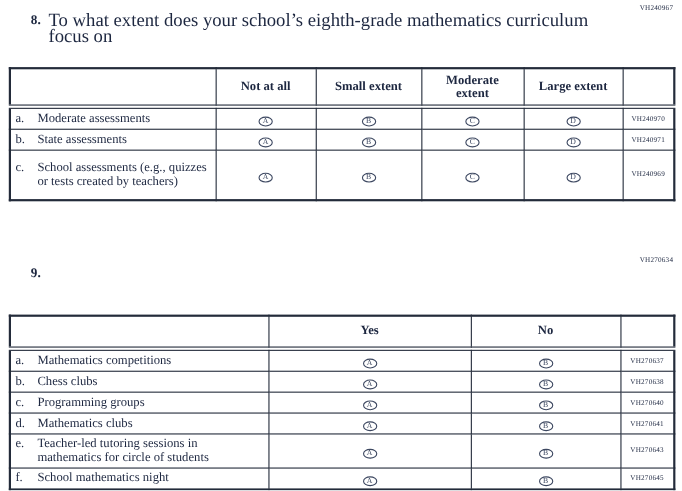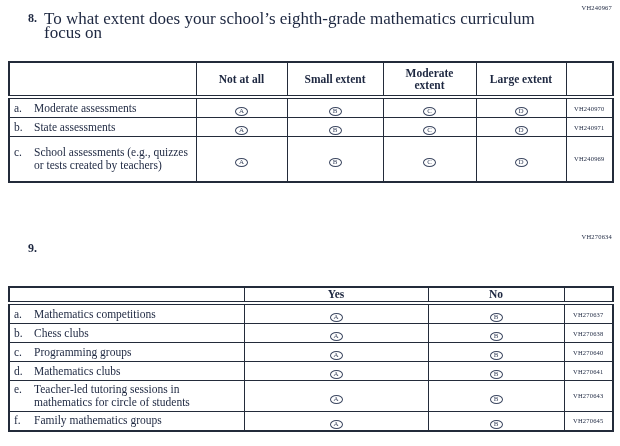--- a/index.html
+++ b/index.html
@@ -38,21 +38,21 @@
   .bubble {
     display:inline-flex; align-items:center; justify-content:center;
     width:13px; height:9px; border:1px solid #3c4760; border-radius:50%;
     font-size:7px; line-height:7px; color:#3c4760; cursor:pointer;
     font-family:"Liberation Serif", serif;
   }
   td.code { font-size:6.5px; text-align:center; letter-spacing:.2px; padding:0 1px; }
   
   .t1 thead tr { height:35px; }
   .t1 .r-a { height:19px; } .t1 .r-b { height:18px; } .t1 .r-c { height:45px; }
-  .t2 thead tr { height:16px; }
+  .t2 thead tr { height:30px; }
   .t2 tbody tr { height:18px; }
   .t2 .r-e { height:27px; }
 </style>
 </head>
 <body>
 
 <div class="page">
 
   <div class="vcode q8-code">VH240967</div>
 
@@ -199,21 +199,21 @@
             </span>
           </td>
         <td class="opt"><span class="bubble">A</span></td>
         <td class="opt"><span class="bubble">B</span></td>
         <td class="code">VH270643</td>
       </tr>
       <tr>
         <td class="lbl">
             <span class="lblwrap">
               <span class="ltr">f.</span>
-              <span>Family mathematics groups</span>
+              <span>School mathematics night</span>
             </span>
           </td>
         <td class="opt"><span class="bubble">A</span></td>
         <td class="opt"><span class="bubble">B</span></td>
         <td class="code">VH270645</td>
       </tr>
     </tbody>
   </table>
 
 </div>

